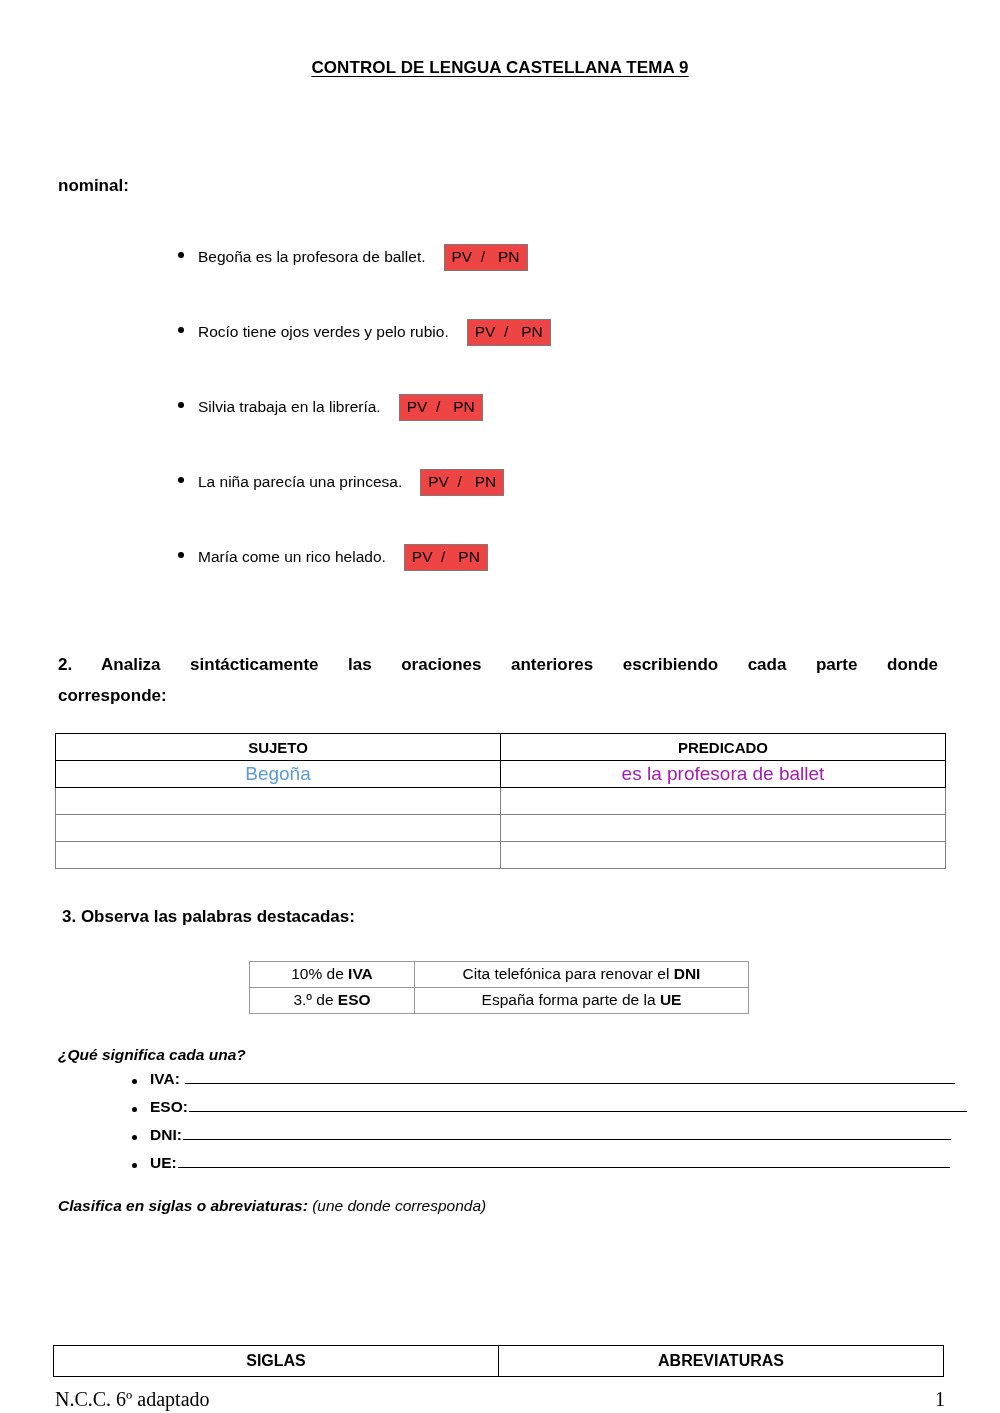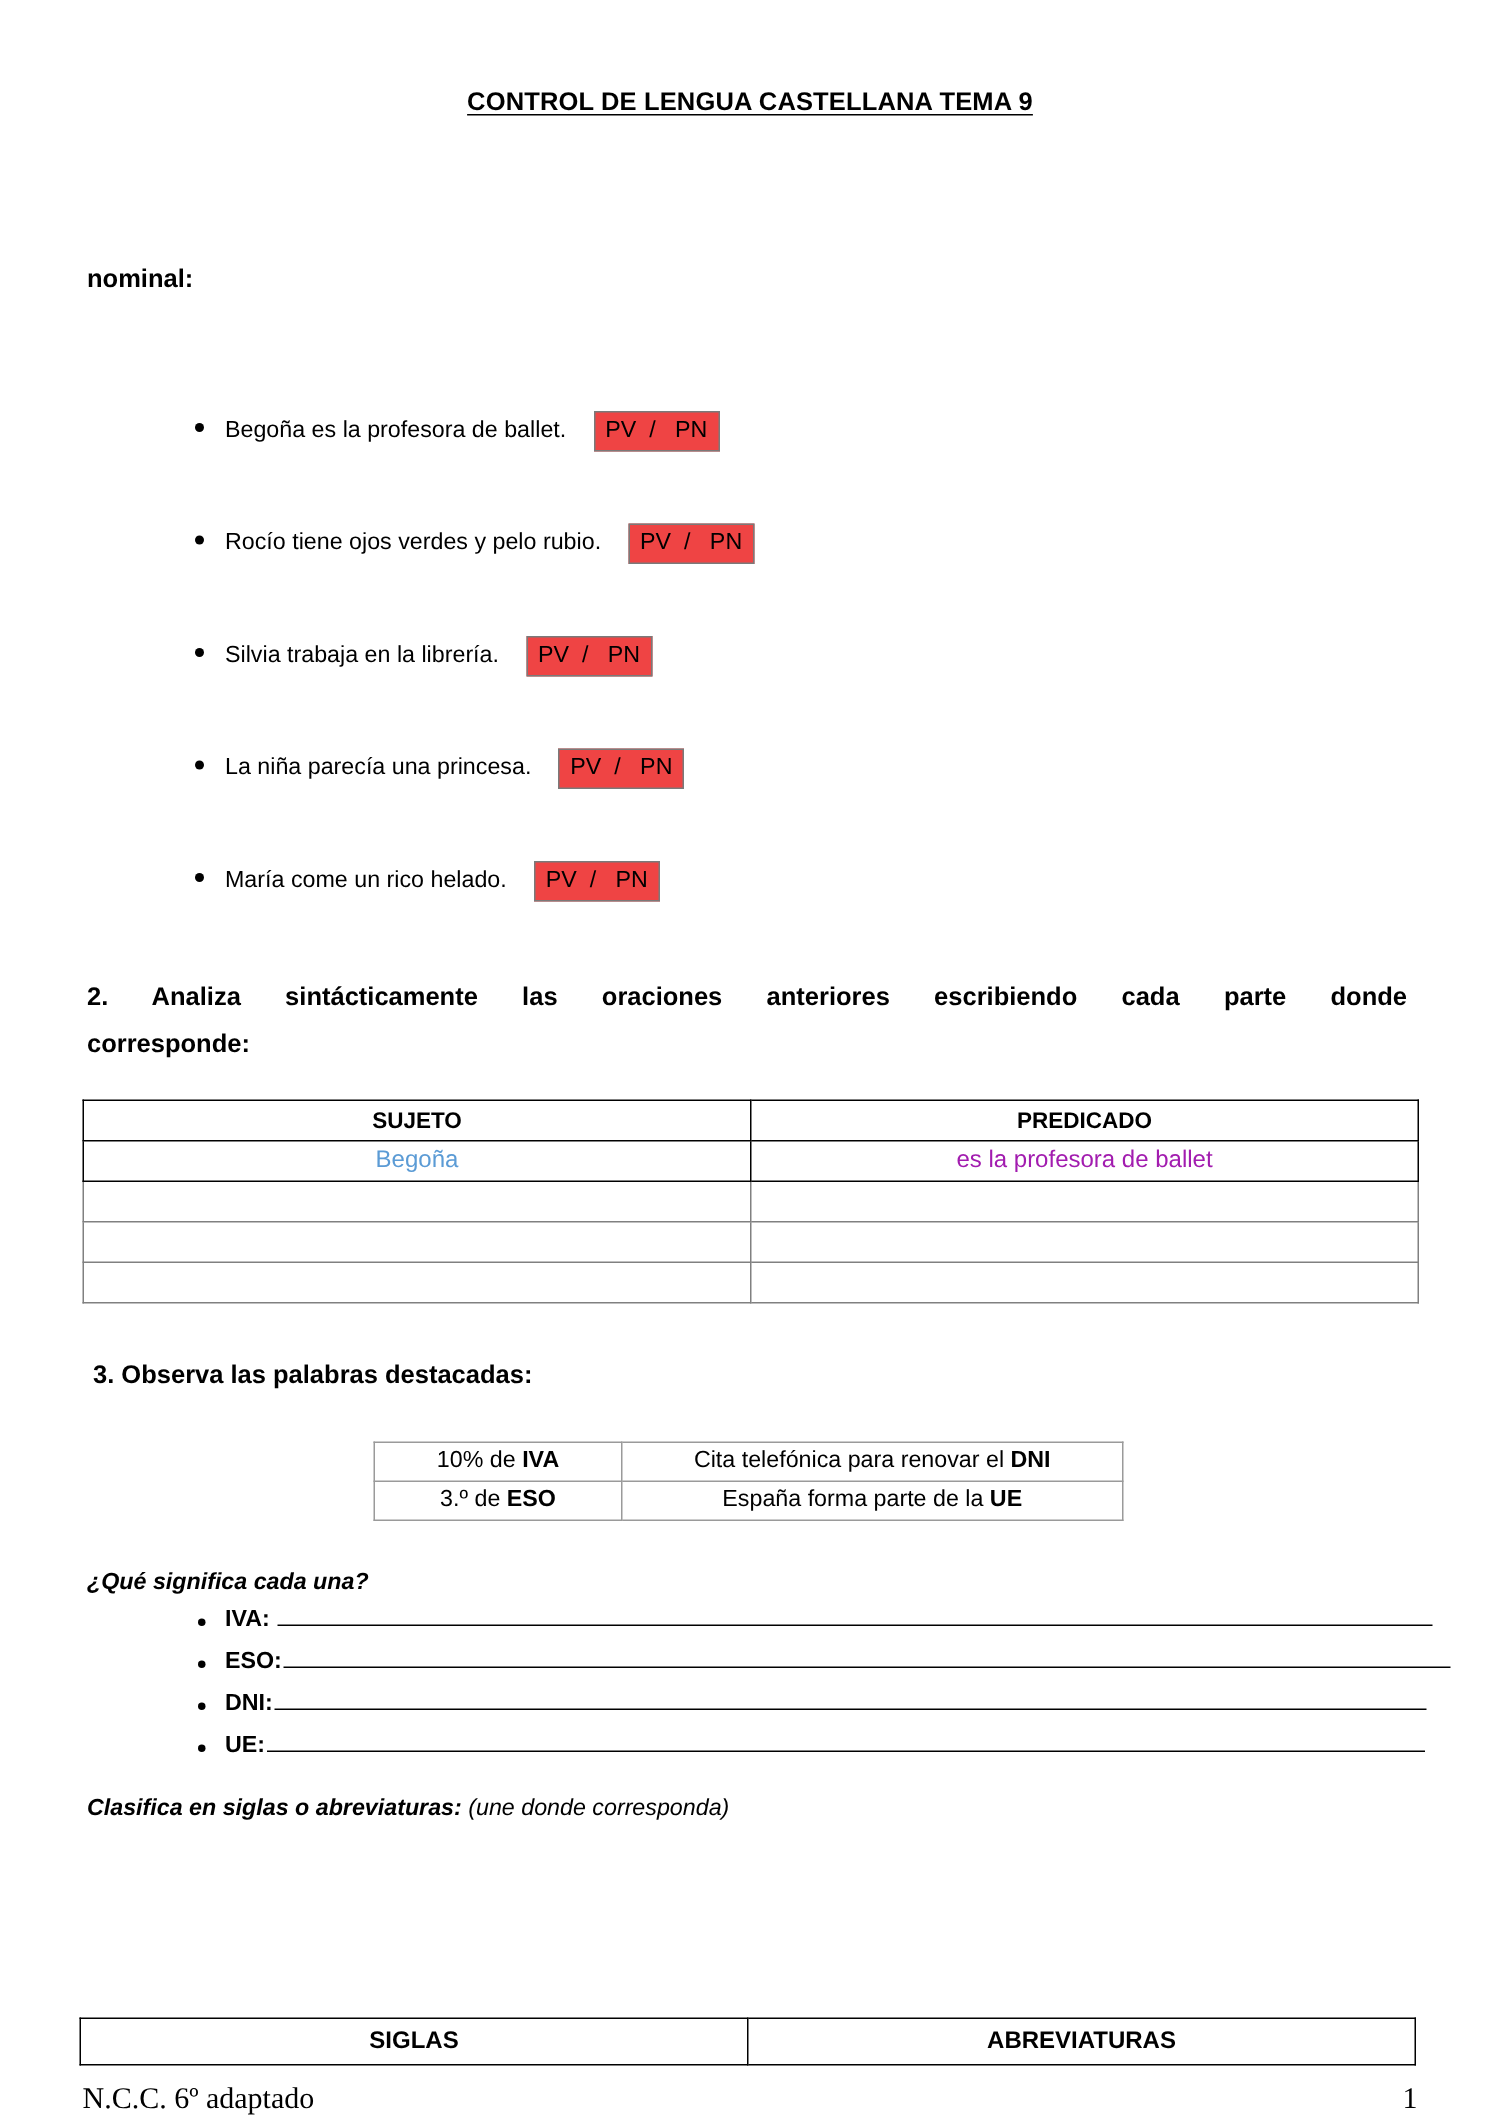--- a/index.html
+++ b/index.html
@@ -58,23 +58,24 @@
   #q1-heading { position: absolute; top: 112px; left: 0; width: 1000px; }
   #q2-heading { position: absolute; top: 591px; left: 0; width: 1000px; }
   #q3-heading {
     position: absolute; top: 849px; left: 0; width: 1000px;
     padding-left: 62px; font-size: 17px; font-weight: bold;
   }
 
   
   .sent-list {
     position: absolute;
-    top: 216px;
+    top: 186px;
     left: 0;
     width: 959px;
+    padding-left: 48px;
   }
   .sent-row {
     display: flex;
     align-items: baseline;
     height: 75px;
     padding-left: 128px;
     position: relative;
   }
   .bullet-dot {
     position: absolute;
@@ -118,21 +119,21 @@
     text-align: center;
     vertical-align: middle;
   }
   .sp-table th {
     font-size: 15px;
     font-weight: bold;
     border-color: #000;
   }
   .sp-table tr.filled td {
     color: #5b9bd5;
-    font-size: 16px;
+    font-size: 19px;
     border-color: #000;
   }
   .sp-table tr.empty td { height: 27px; }
   .sp-table col.c1 { width: 445px; }
   .sp-table col.c2 { width: 445px; }
 
   
   .ex-table {
     position: absolute;
     top: 903px;

